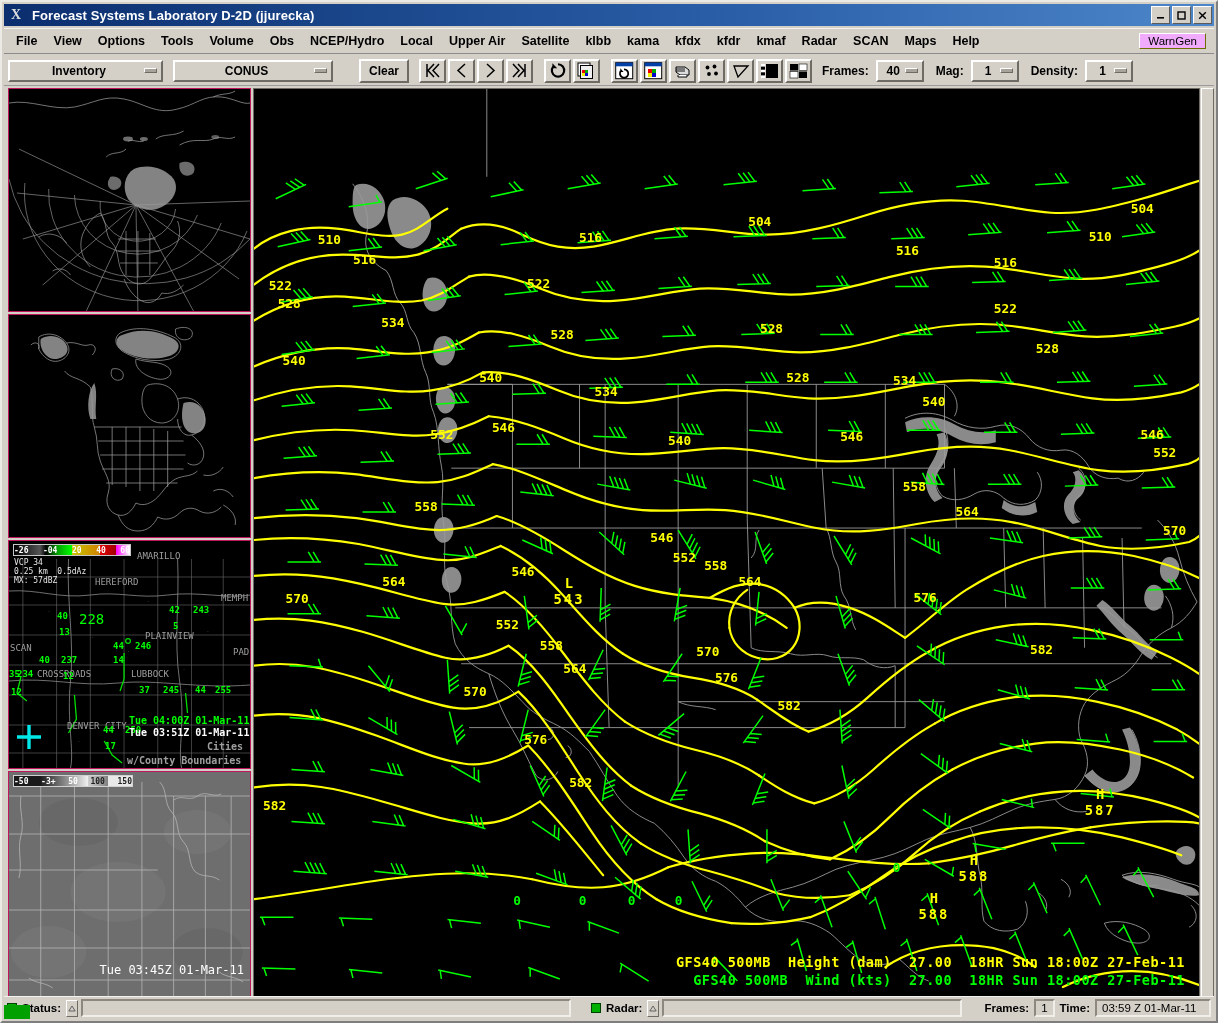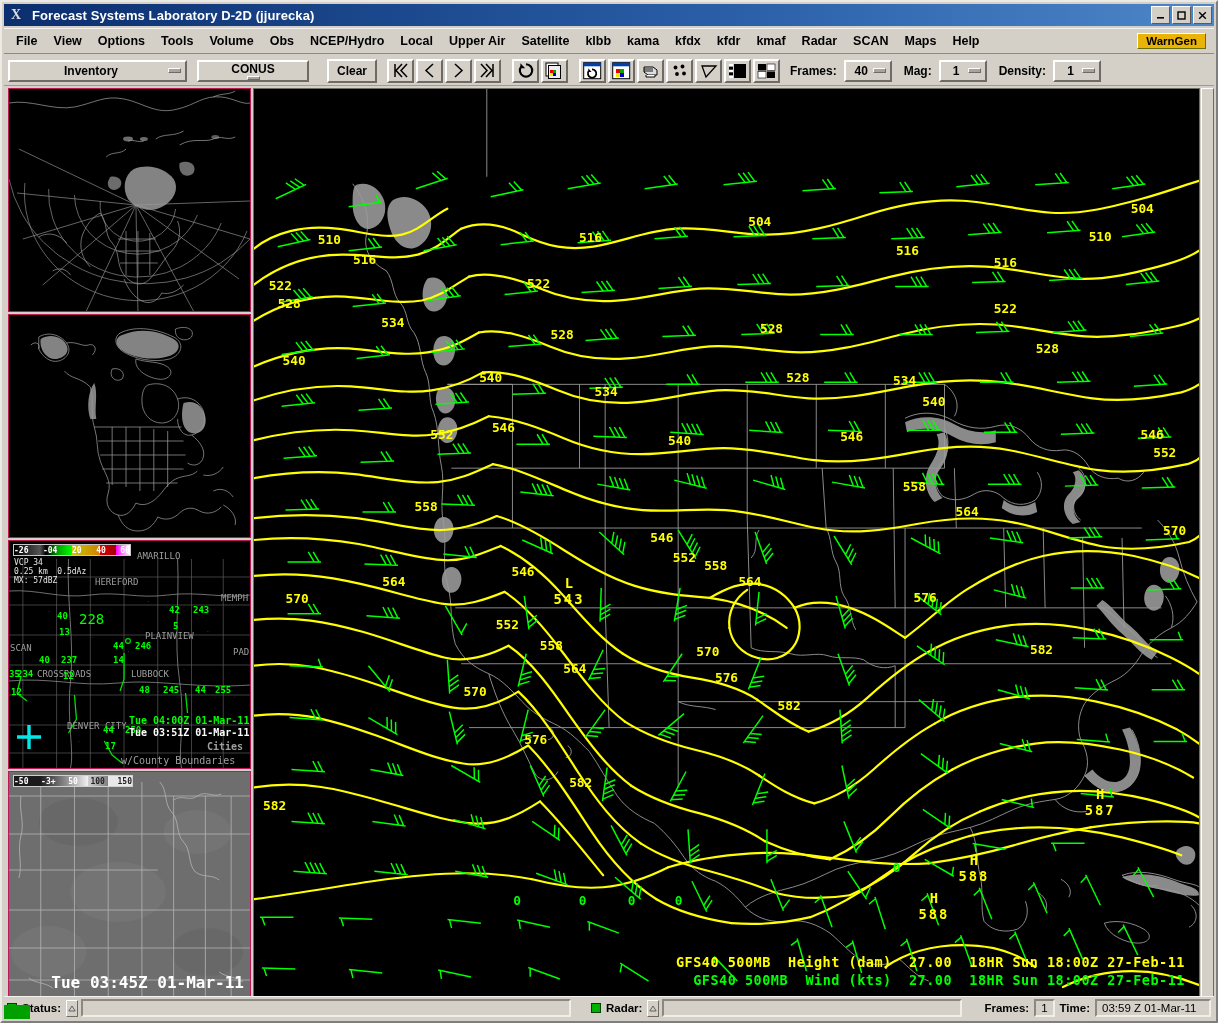--- a/index.html
+++ b/index.html
@@ -62,22 +62,22 @@
     padding: 0 4px;
     text-align: right;
   }
   .menu-item {
     font-size: 12.5px; font-weight: bold; color: #000;
     padding: 3px 8px; white-space: nowrap;
     font-family: "Liberation Sans", sans-serif;
   }
   .warngen {
     margin-left: auto; margin-right: 4px;
-    background: #eab308; color: #000;
-    font-size: 11.5px; font-weight: bold;
+    background: #f0abfc; color: #000;
+    font-size: 11.5px; font-weight: normal;
     padding: 1px 8px;
     border: 1px solid #ffffff;
     border-right-color: #6e6e00; border-bottom-color: #6e6e00;
   }
 
   
   .toolbar {
     position: absolute; left: 2px; top: 54px;
     width: 1210px; height: 30px;
     background: #d4d0c8;
@@ -94,22 +94,22 @@
   }
   .combo .lbl {
     flex: 1; text-align: center; font-size: 12px; font-weight: bold; color:#000;
     padding: 0 10px;
   }
   .combo .dash {
     width: 13px; height: 5px; background: #a8a49c;
     border: 1px solid #ffffff;
     border-right-color: #6e6a64; border-bottom-color: #6e6a64;
   }
-  .combo-inventory { width: 179px; margin-right: 8px; }
-  .combo-conus { width: 112px; margin-right: 16px; flex-direction: column; }
+  .combo-inventory { width: 155px; margin-right: 8px; }
+  .combo-conus { width: 160px; margin-right: 24px; }
   .combo-small { width: 48px; margin: 0 2px; }
   .combo-small .lbl { padding: 0 3px; }
 
   .tbtn {
     height: 24px; min-width: 25px;
     background: #d4d0c8;
     border: 2px solid #ffffff;
     border-right-color: #6e6a64; border-bottom-color: #6e6a64;
     display: flex; align-items: center; justify-content: center;
     font-size: 12px; font-weight: bold; color: #000;
@@ -566,33 +566,33 @@
         <div class="ovl" style="left:104px;top:114px;font-size:9px;color:#00ff00;font-weight:bold;">14</div>
 
         <div class="ovl" style="left:30px;top:114px;font-size:9px;color:#00ff00;font-weight:bold;">40</div>
         <div class="ovl" style="left:52px;top:114px;font-size:9px;color:#00ff00;font-weight:bold;">237</div>
         <div class="ovl" style="left:54px;top:130px;font-size:9px;color:#00ff00;font-weight:bold;">12</div>
 
         <div class="ovl" style="left:0px;top:128px;font-size:9px;color:#00ff00;font-weight:bold;">35</div>
         <div class="ovl" style="left:8px;top:128px;font-size:9px;color:#00ff00;font-weight:bold;">234</div>
         <div class="ovl" style="left:2px;top:146px;font-size:9px;color:#00ff00;font-weight:bold;">12</div>
 
-        <div class="ovl" style="left:130px;top:144px;font-size:9px;color:#00ff00;font-weight:bold;">48</div>
+        <div class="ovl" style="left:130px;top:144px;font-size:9px;color:#00ff00;font-weight:bold;">37</div>
         <div class="ovl" style="left:154px;top:144px;font-size:9px;color:#00ff00;font-weight:bold;">245</div>
         <div class="ovl" style="left:186px;top:144px;font-size:9px;color:#00ff00;font-weight:bold;">44</div>
         <div class="ovl" style="left:206px;top:144px;font-size:9px;color:#00ff00;font-weight:bold;">255</div>
 
         <div class="ovl" style="left:94px;top:184px;font-size:9px;color:#00ff00;font-weight:bold;">44</div>
         <div class="ovl" style="left:116px;top:184px;font-size:9px;color:#00ff00;font-weight:bold;">250</div>
         <div class="ovl" style="left:96px;top:200px;font-size:9px;color:#00ff00;font-weight:bold;">17</div>
 
         <div class="ovl" style="left:120px;top:174px;font-size:10px;color:#00ff00;font-weight:bold;">Tue 04:00Z 01-Mar-11</div>
         <div class="ovl" style="left:120px;top:186px;font-size:10px;color:#ffffff;font-weight:bold;">Tue 03:51Z 01-Mar-11</div>
         <div class="ovl" style="left:198px;top:200px;font-size:10px;color:#9e9e9e;font-weight:bold;">Cities</div>
-        <div class="ovl" style="left:112px;top:214px;font-size:10px;color:#9e9e9e;font-weight:normal;">w/County Boundaries</div>
+        <div class="ovl" style="left:118px;top:214px;font-size:10px;color:#9e9e9e;font-weight:bold;">w/County Boundaries</div>
 
         <svg class="ovl" style="left:6px;top:182px;" width="28" height="28" viewBox="0 0 28 28">
           <path d="M14 2 L14 26 M2 14 L26 14" stroke="#00e8e8" stroke-width="3.4"></path>
         </svg>
       </div>
 
       <div class="panel panel-sat">
         <svg class="mapcanvas" viewBox="0 0 243 226" preserveAspectRatio="none">
           <rect width="243" height="226" fill="#6e6e6e"></rect>
           <g fill="#7a7a7a" opacity="0.55">
@@ -624,21 +624,21 @@
           <div style="width:24px;background:#e8e8e8"></div>
         </div>
         <div class="ovl" style="left:4px;top:3px;width:120px;height:12px;font-size:8px;color:#fff;font-weight:bold;display:flex;align-items:center;justify-content:space-between;padding:0 1px;">
           <span>-50</span>
           <span>-3+</span>
           <span>50</span>
           <span style="color:#222">100</span>
           <span style="color:#222">150</span>
         </div>
 
-        <div class="ovl" style="right:6px;bottom:6px;font-size:16px;color:#ffffff;font-weight:bold;">Tue 03:45Z 01-Mar-11</div>
+        <div class="ovl" style="right:6px;bottom:21px;font-size:12px;color:#ffffff;font-weight:normal;">Tue 03:45Z 01-Mar-11</div>
       </div>
     </div>
 
     <div class="mainmap">
       <svg class="mapsvg" viewBox="0 0 958 911" preserveAspectRatio="none">
 
         <g stroke="#9a9a9a" stroke-width="0.9" fill="none">
 
           <path d="M236 0 L236 88"></path>
           <path d="M100 95 C112 110 118 128 114 146 C110 164 122 176 134 182"></path>

